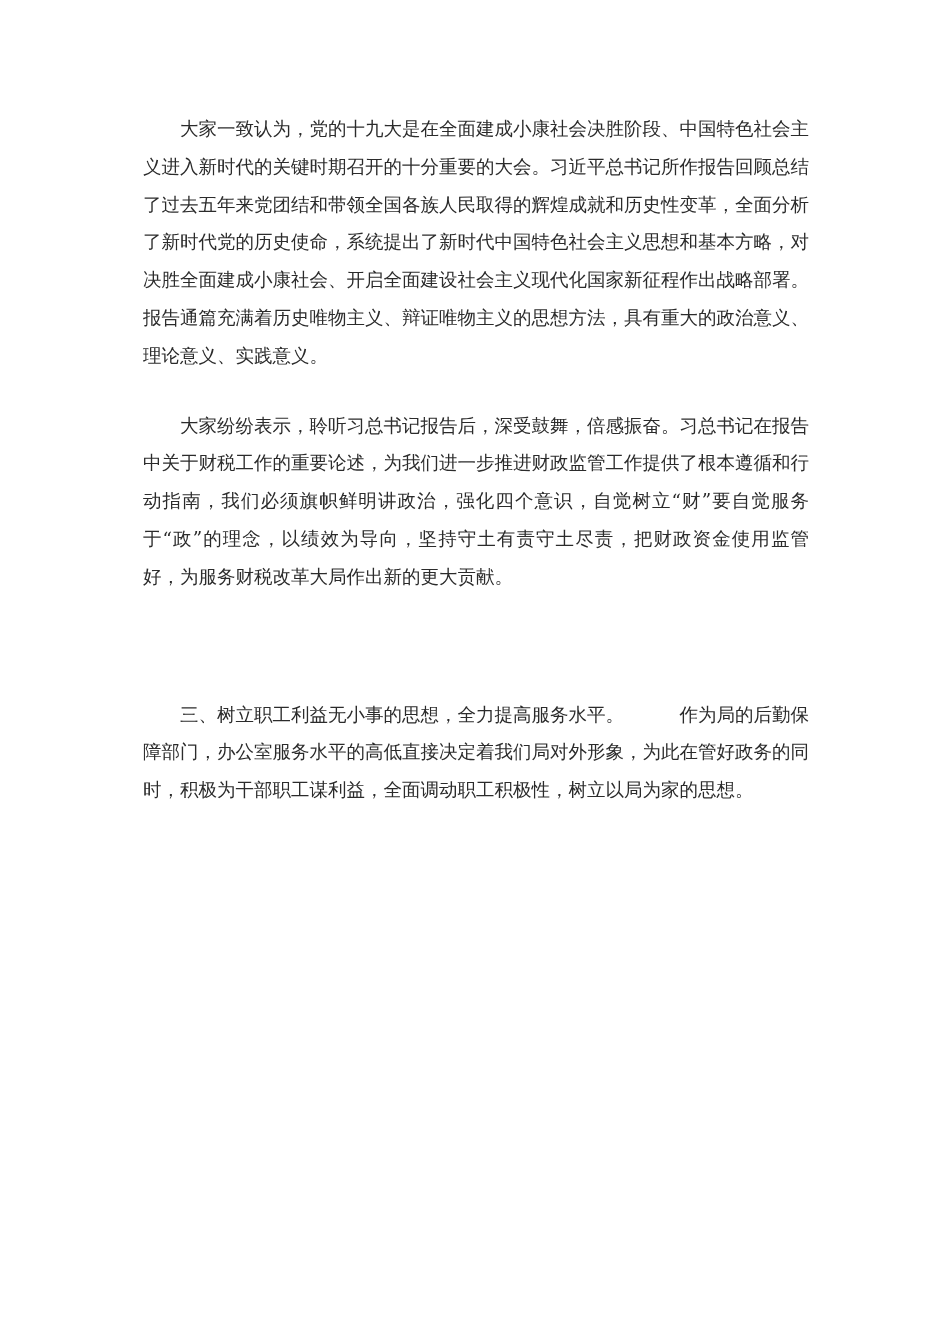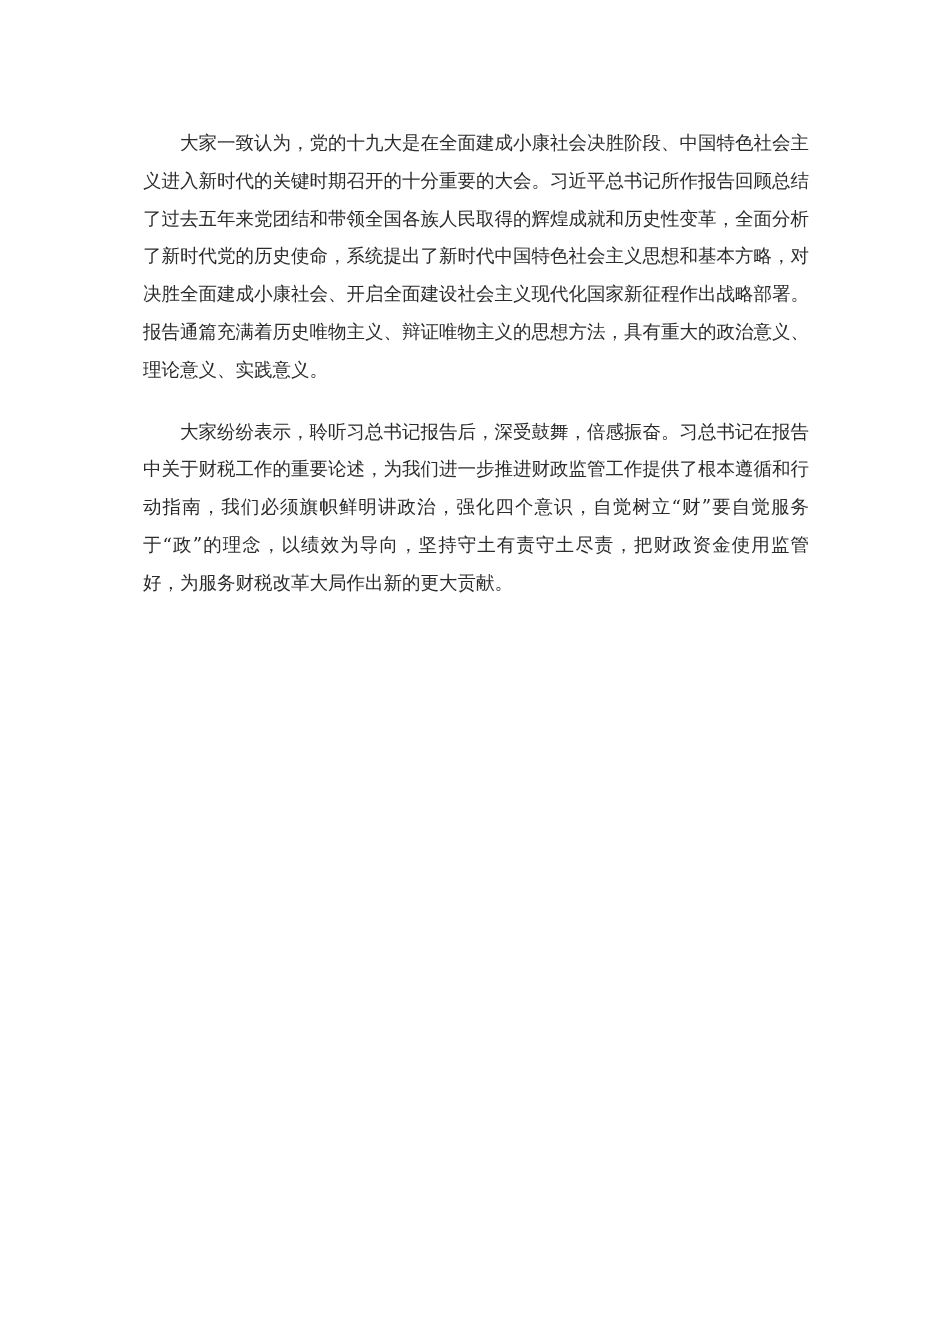--- a/index.html
+++ b/index.html
@@ -1,36 +1,37 @@
 <!DOCTYPE html>
 <html><head>
 <meta charset="utf-8">
 <style>
   html, body { margin: 0; padding: 0; background: #ffffff; }
   body { width: 950px; height: 1344px; position: relative; overflow: hidden; }
   .page {
     position: absolute;
     left: 143px;
-    top: 124px;
+    top: 110px;
     width: 666px;
     font-family: "DejaVu Serif", "Liberation Serif", serif;
     font-size: 18.5px;
     color: #2b2b2b;
     line-height: 37.8px;
     letter-spacing: 0px;
   }
   .para {
     margin: 0;
     text-indent: 2em;
     text-align: justify;
     text-align-last: left;
     word-break: break-all;
   }
-  .para + .para { margin-top: 24px; }
+  .para + .para { margin-top: 32px; }
   .para.gap-large { margin-top: 100px; }
 </style>
 </head>
 <body>
 
 <div class="page">
   <p class="para">大家一致认为，党的十九大是在全面建成小康社会决胜阶段、中国特色社会主义进入新时代的关键时期召开的十分重要的大会。习近平总书记所作报告回顾总结了过去五年来党团结和带领全国各族人民取得的辉煌成就和历史性变革，全面分析了新时代党的历史使命，系统提出了新时代中国特色社会主义思想和基本方略，对决胜全面建成小康社会、开启全面建设社会主义现代化国家新征程作出战略部署。报告通篇充满着历史唯物主义、辩证唯物主义的思想方法，具有重大的政治意义、理论意义、实践意义。</p>
   <p class="para">大家纷纷表示，聆听习总书记报告后，深受鼓舞，倍感振奋。习总书记在报告中关于财税工作的重要论述，为我们进一步推进财政监管工作提供了根本遵循和行动指南，我们必须旗帜鲜明讲政治，强化四个意识，自觉树立“财”要自觉服务于“政”的理念，以绩效为导向，坚持守土有责守土尽责，把财政资金使用监管好，为服务财税改革大局作出新的更大贡献。</p>
+  <p class="para gap-large">三、树立职工利益无小事的思想，全力提高服务水平。　　　作为局的后勤保障部门，办公室服务水平的高低直接决定着我们局对外形象，为此在管好政务的同时，积极为干部职工谋利益，全面调动职工积极性，树立以局为家的思想。</p>
 </div>
 
 </body></html>

